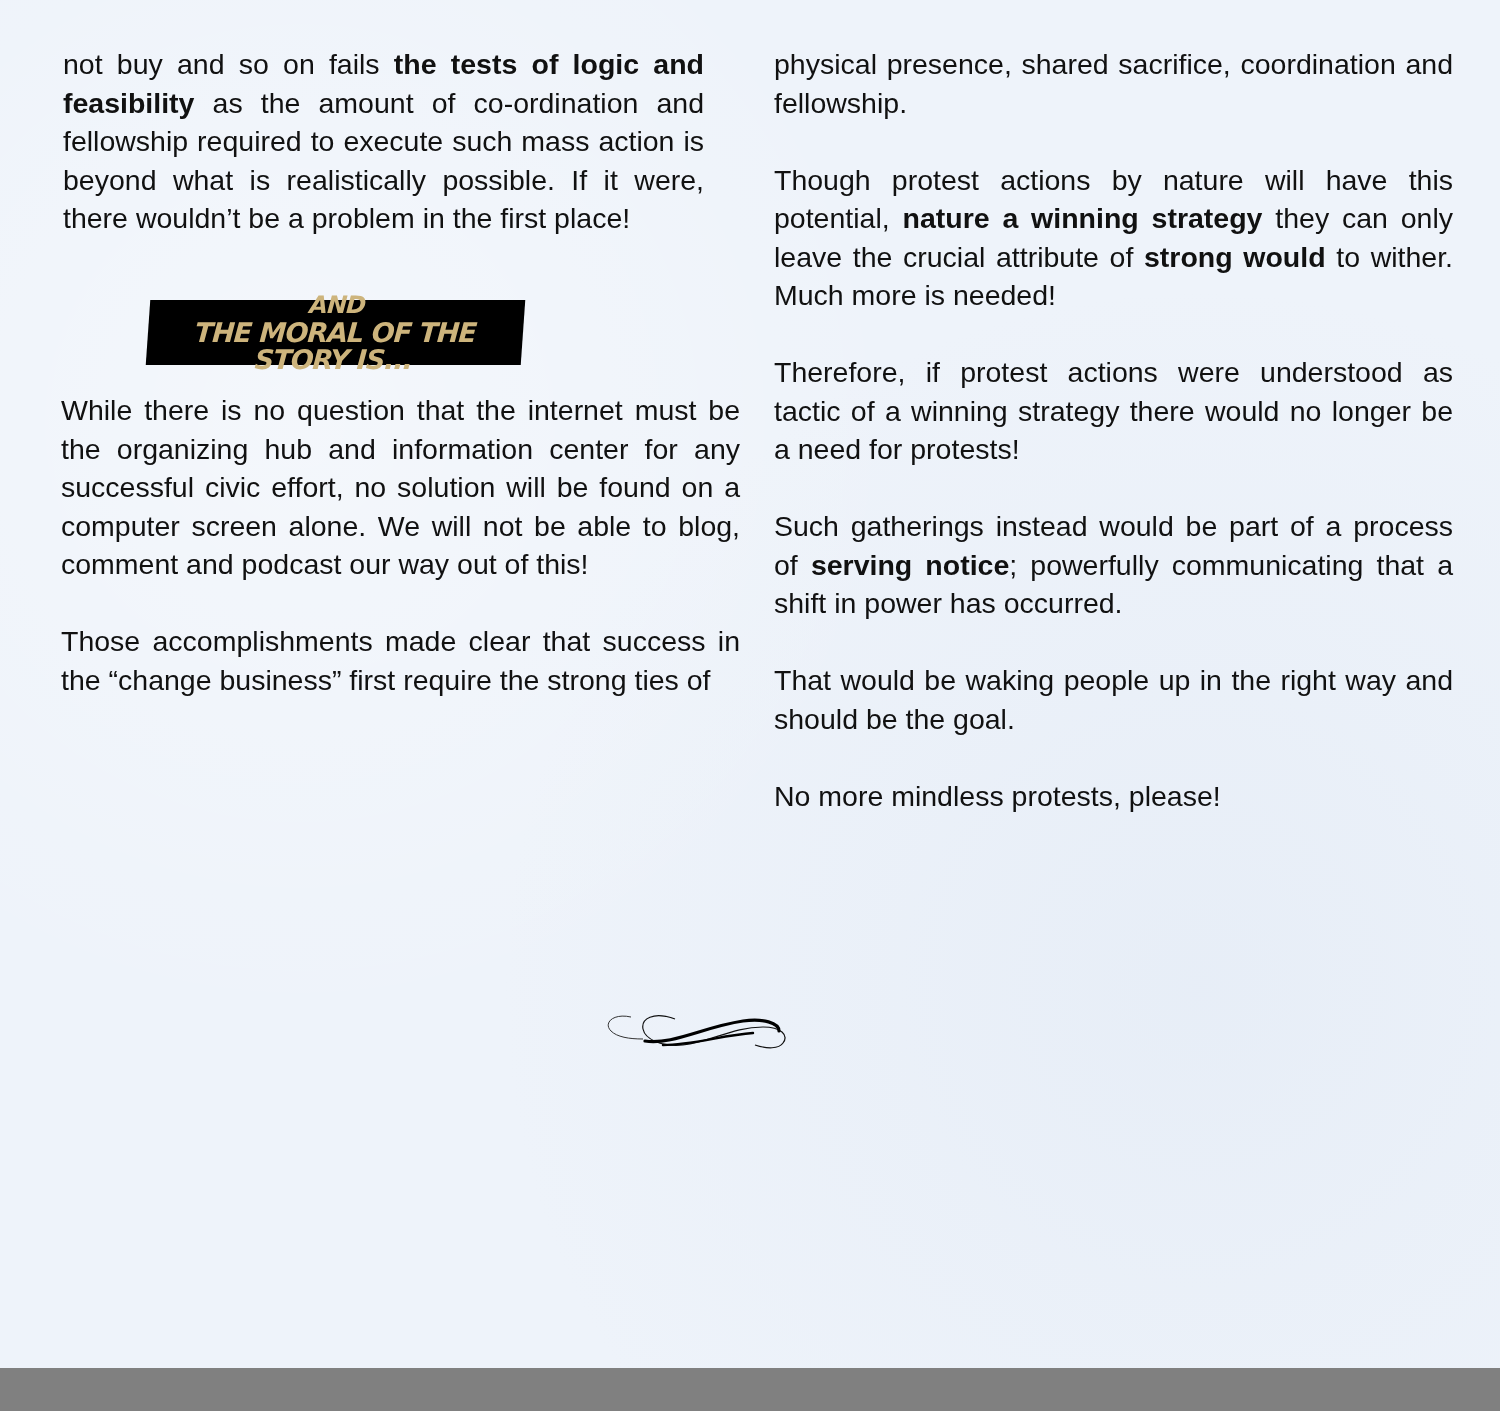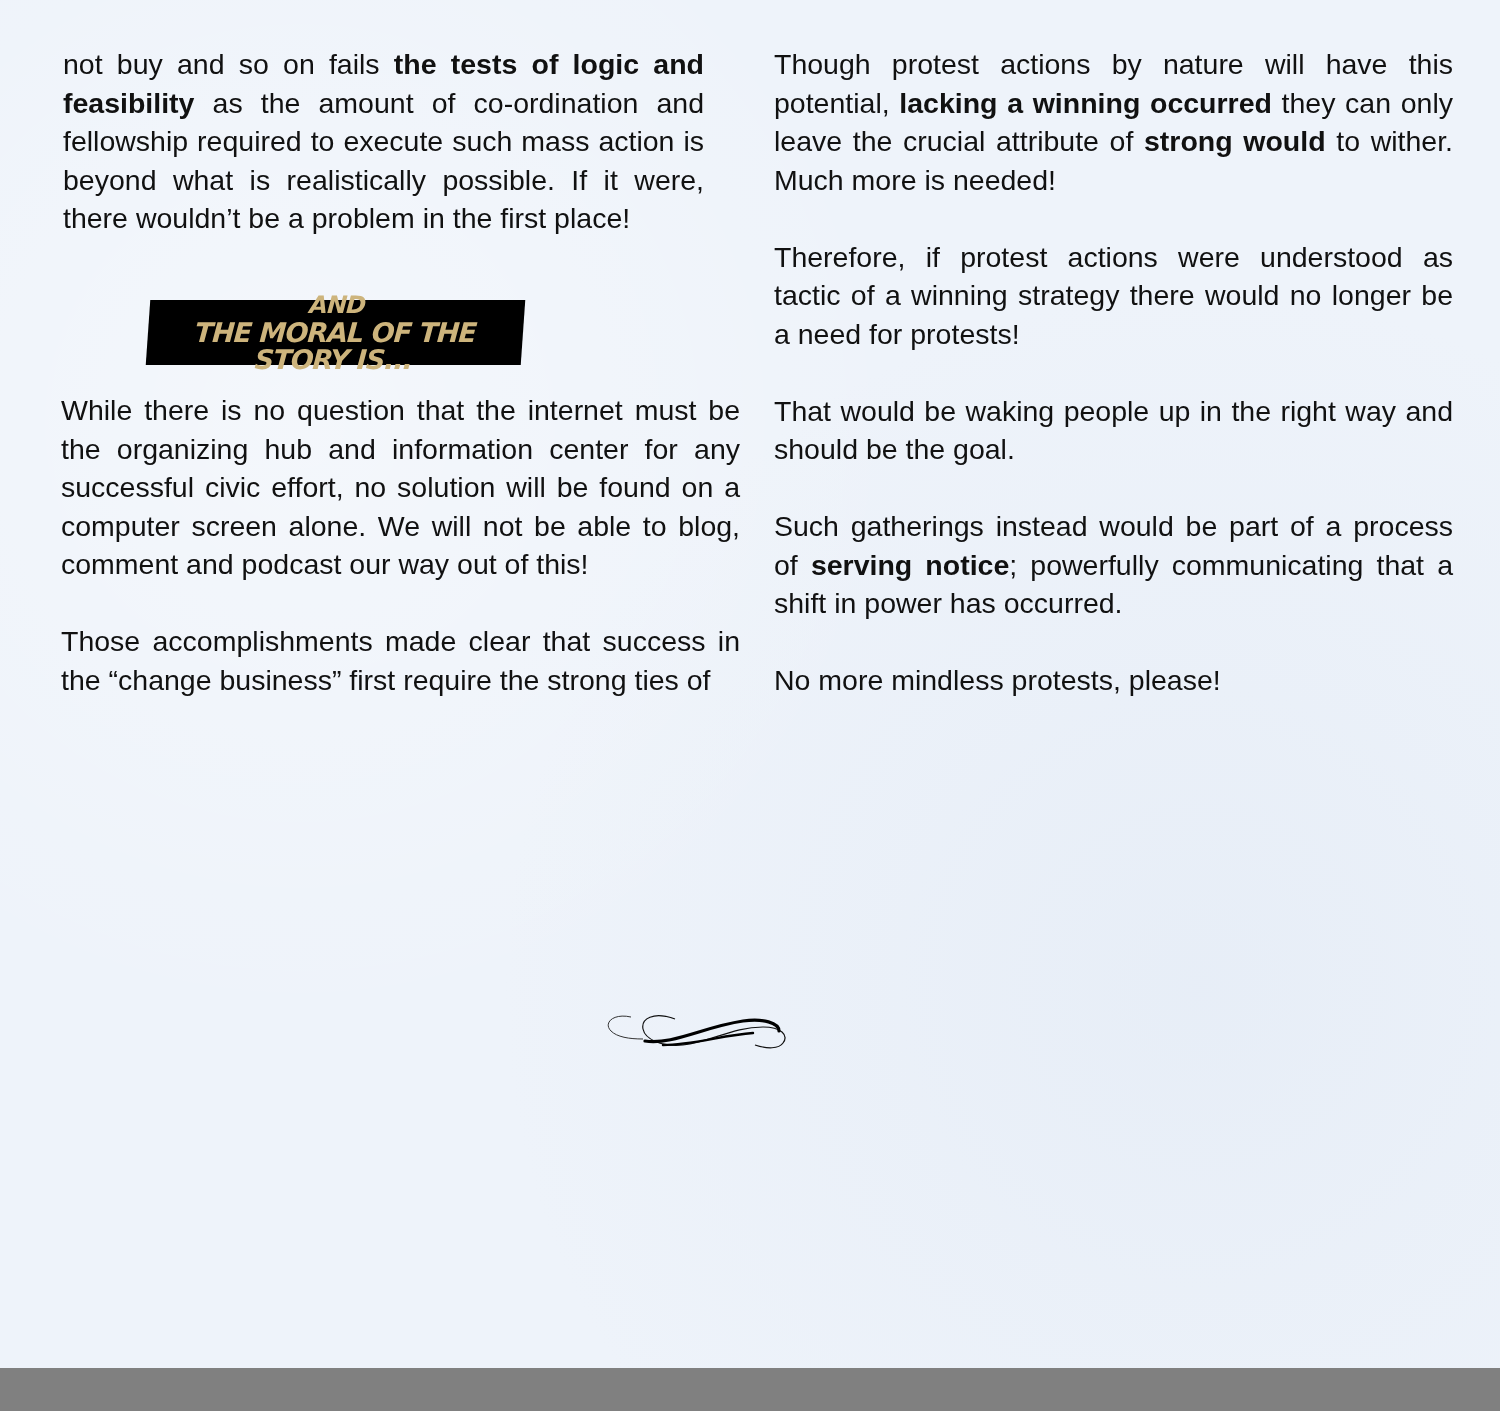--- a/index.html
+++ b/index.html
@@ -50,24 +50,25 @@
     <div class="l1">AND</div>
     <div class="l2">THE MORAL OF THE STORY IS...</div>
   </div>
 
   <div class="col col-left">
     <p class="last-line-noj">While there is no question that the internet must be the organizing hub and information center for any successful civic effort, no solution will be found on a computer screen alone. We will not be able to blog, comment and podcast our way out of this!</p>
     <p class="last-line-noj">Those accomplishments made clear that success in the “change business” first require the strong ties of</p>
   </div>
 
   <div class="col col-right">
-    <p class="last-line-noj"><span>Though protest actions by nature will have this potential, </span><b>lacking a winning occurred</b><span> they can only leave the crucial attribute of </span><b>strong would</b><span> to wither. Much more is needed!</span></p>
+    <p class="last-line-noj">physical presence, shared sacrifice, coordination and fellowship.</p>
+    <p class="last-line-noj"><span>Though protest actions by nature will have this potential, </span><b>nature a winning strategy</b><span> they can only leave the crucial attribute of </span><b>strong would</b><span> to wither. Much more is needed!</span></p>
     <p class="last-line-noj">Therefore, if protest actions were understood as tactic of a winning strategy there would no longer be a need for protests!</p>
+    <p class="last-line-noj"><span>Such gatherings instead would be part of a process of </span><b>serving notice</b><span>; powerfully communicating that a shift in power has occurred.</span></p>
     <p class="last-line-noj">That would be waking people up in the right way and should be the goal.</p>
-    <p class="last-line-noj"><span>Such gatherings instead would be part of a process of </span><b>serving notice</b><span>; powerfully communicating that a shift in power has occurred.</span></p>
     <p class="last-line-noj">No more mindless protests, please!</p>
   </div>
 
   <svg class="flourish" viewBox="0 0 186 50" xmlns="http://www.w3.org/2000/svg">
     <path d="M28 12 C10 8, 0 18, 8 26 C14 32, 26 34, 40 34" fill="none" stroke="#333" stroke-width="1"></path>
     <path d="M72 14 C50 6, 38 14, 40 24 C42 34, 58 42, 80 40 C110 36, 130 22, 160 22 C178 22, 186 30, 180 38 C176 44, 164 44, 152 40" fill="none" stroke="#111" stroke-width="1.2"></path>
     <path d="M42 36 C70 40, 100 22, 140 16 C160 13, 176 18, 176 26" fill="none" stroke="#000" stroke-width="3.2" stroke-linecap="round"></path>
     <path d="M60 40 C90 40, 120 30, 150 28" fill="none" stroke="#000" stroke-width="2.4" stroke-linecap="round"></path>
   </svg>
 </div>

